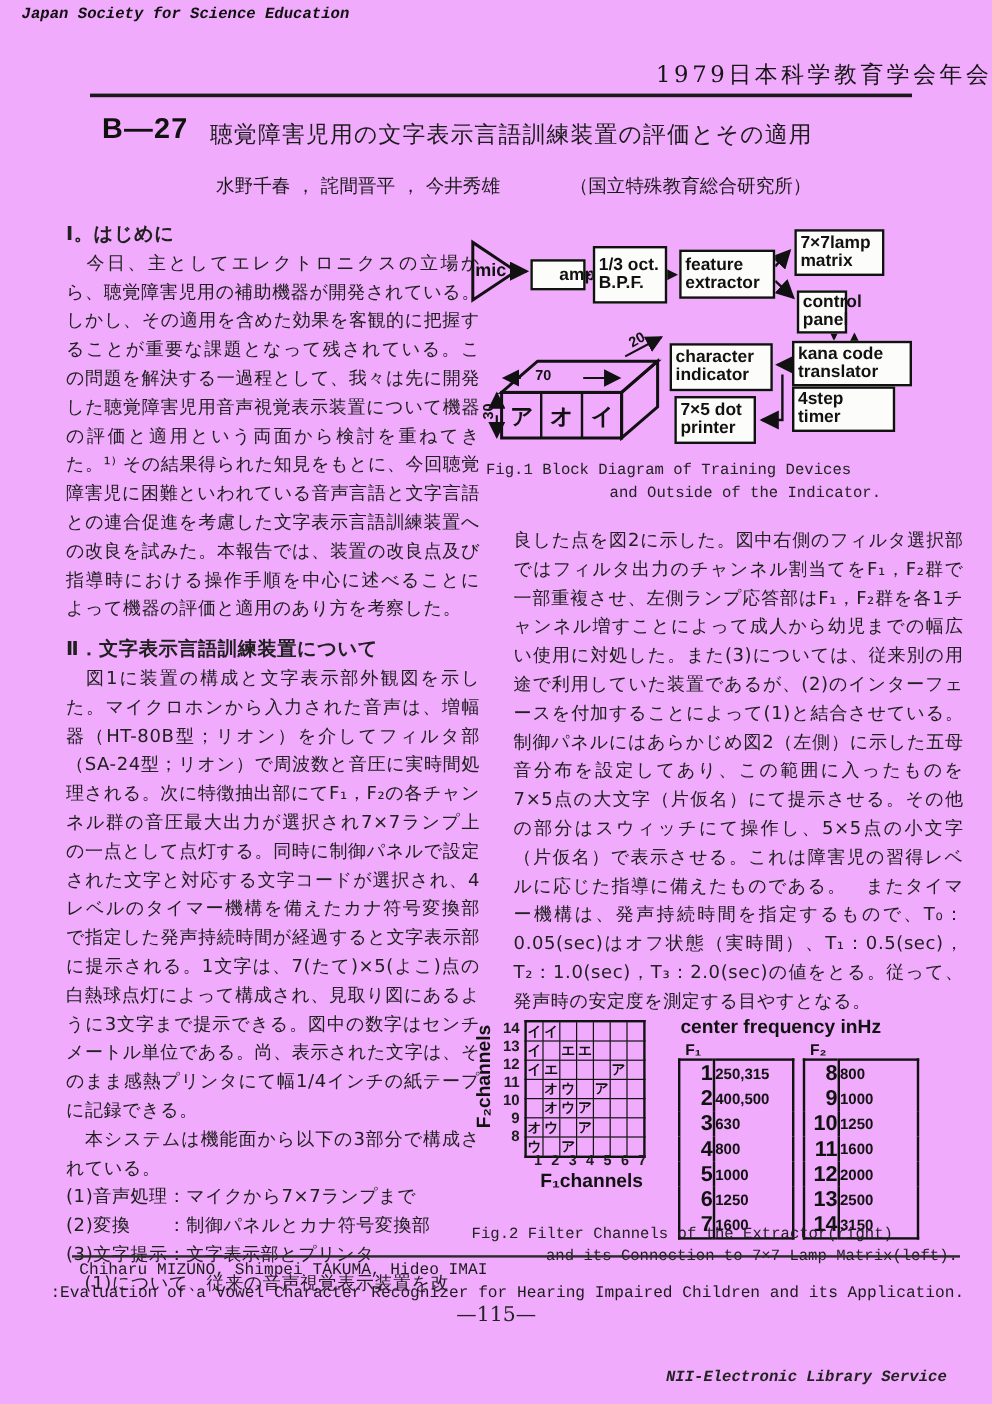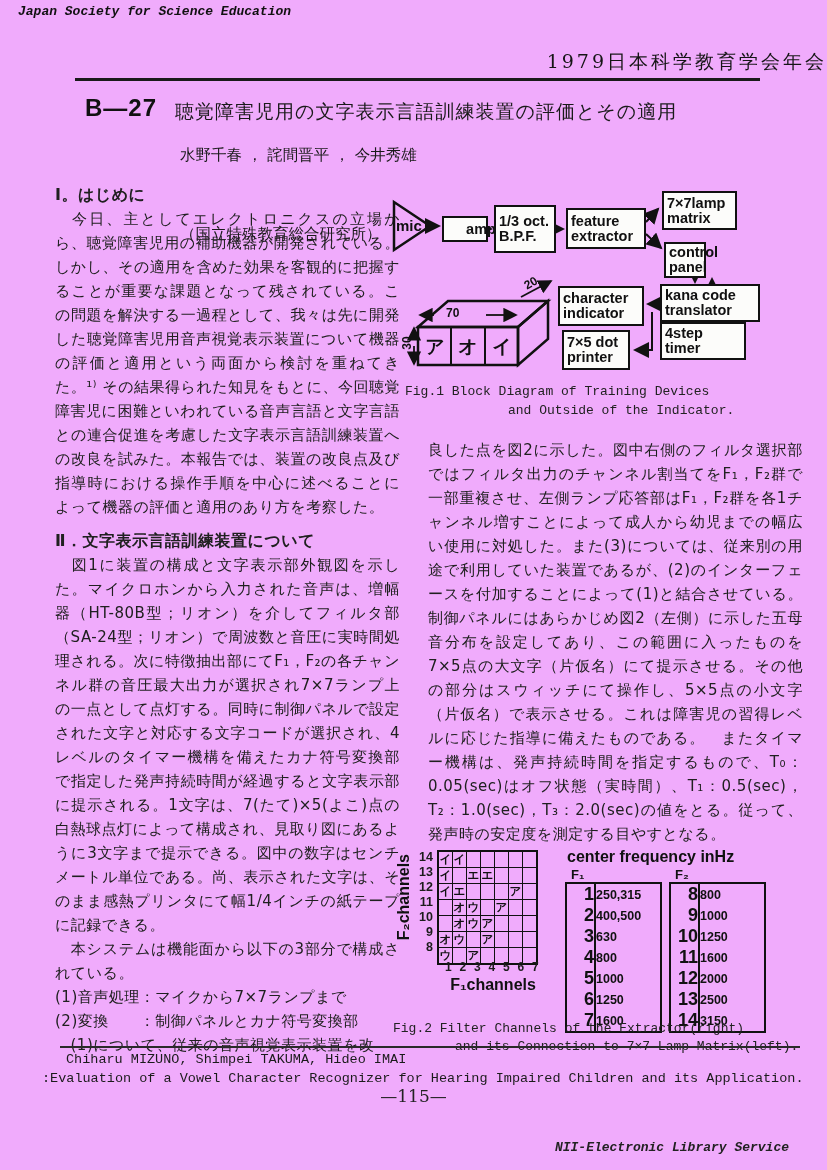--- a/index.html
+++ b/index.html
@@ -9,21 +9,21 @@
 
   
   .lib-header{left:18px;top:4px;font-family:"Liberation Mono",monospace;font-style:italic;
               font-weight:bold;font-size:13px;color:#111;}
   .conf-title{left:0;right:0;top:49px;text-align:right;font-family:"DejaVu Serif",serif;
               font-size:19px;letter-spacing:3px;color:#151515;}
   .title-rule{left:75px;top:78px;width:685px;height:3px;background:#1a1a1a;}
   .paper-id{left:85px;top:94px;font-size:24px;font-weight:bold;font-family:"Liberation Sans",sans-serif;
             letter-spacing:1px;color:#111;}
   .paper-title{left:175px;top:99px;font-size:19px;letter-spacing:1px;color:#1a1a1a;}
-  .authors-row{left:180px;top:145px;font-size:15.5px;display:flex;gap:58px;color:#1a1a1a;flex-direction:column;}
+  .authors-row{left:180px;top:145px;font-size:15.5px;display:flex;gap:58px;color:#1a1a1a;}
 
   
   .col{font-size:15px;line-height:24px;letter-spacing:.5px;text-align:justify;color:#202020;}
   .left-col{left:55px;top:183px;width:345px;}
   .right-col{left:428px;top:438px;width:375px;}
   .col h3{font-size:16px;font-weight:bold;margin:0;padding:0;line-height:24px;}
   .col p{margin:0;padding:0;}
   .col .gap{height:10px;}
   .list-line{white-space:nowrap;}
 
@@ -95,20 +95,21 @@
 
   <div class="abs col left-col">
     <h3>Ⅰ。はじめに</h3>
     <p>　今日、主としてエレクトロニクスの立場から、聴覚障害児用の補助機器が開発されている。しかし、その適用を含めた効果を客観的に把握することが重要な課題となって残されている。この問題を解決する一過程として、我々は先に開発した聴覚障害児用音声視覚表示装置について機器の評価と適用という両面から検討を重ねてきた。¹⁾ その結果得られた知見をもとに、今回聴覚障害児に困難といわれている音声言語と文字言語との連合促進を考慮した文字表示言語訓練装置への改良を試みた。本報告では、装置の改良点及び指導時における操作手順を中心に述べることによって機器の評価と適用のあり方を考察した。</p>
     <div class="gap"></div>
     <h3>Ⅱ．文字表示言語訓練装置について</h3>
     <p>　図1に装置の構成と文字表示部外観図を示した。マイクロホンから入力された音声は、増幅器（HT-80B型；リオン）を介してフィルタ部（SA-24型；リオン）で周波数と音圧に実時間処理される。次に特徴抽出部にてF₁，F₂の各チャンネル群の音圧最大出力が選択され7×7ランプ上の一点として点灯する。同時に制御パネルで設定された文字と対応する文字コードが選択され、4レベルのタイマー機構を備えたカナ符号変換部で指定した発声持続時間が経過すると文字表示部に提示される。1文字は、7(たて)×5(よこ)点の白熱球点灯によって構成され、見取り図にあるように3文字まで提示できる。図中の数字はセンチメートル単位である。尚、表示された文字は、そのまま感熱プリンタにて幅1/4インチの紙テープに記録できる。</p>
     <p>　本システムは機能面から以下の3部分で構成されている。</p>
     <div class="list-line">(1)音声処理：マイクから7×7ランプまで</div>
     <div class="list-line">(2)変換　　：制御パネルとカナ符号変換部</div>
+    <div class="list-line">(3)文字提示：文字表示部とプリンタ</div>
     <p>　(1)について、従来の音声視覚表示装置を改</p>
   </div>
 
   <div class="abs col right-col">
     <p>良した点を図2に示した。図中右側のフィルタ選択部ではフィルタ出力のチャンネル割当てをF₁，F₂群で一部重複させ、左側ランプ応答部はF₁，F₂群を各1チャンネル増すことによって成人から幼児までの幅広い使用に対処した。また(3)については、従来別の用途で利用していた装置であるが、(2)のインターフェースを付加することによって(1)と結合させている。制御パネルにはあらかじめ図2（左側）に示した五母音分布を設定してあり、この範囲に入ったものを7×5点の大文字（片仮名）にて提示させる。その他の部分はスウィッチにて操作し、5×5点の小文字（片仮名）で表示させる。これは障害児の習得レベルに応じた指導に備えたものである。　またタイマー機構は、発声持続時間を指定するもので、T₀：0.05(sec)はオフ状態（実時間）、T₁：0.5(sec)，T₂：1.0(sec)，T₃：2.0(sec)の値をとる。従って、発声時の安定度を測定する目やすとなる。</p>
   </div>
 
   <div class="abs fig1">
     <svg width="437" height="188" viewBox="0 0 437 188">
       <defs>

